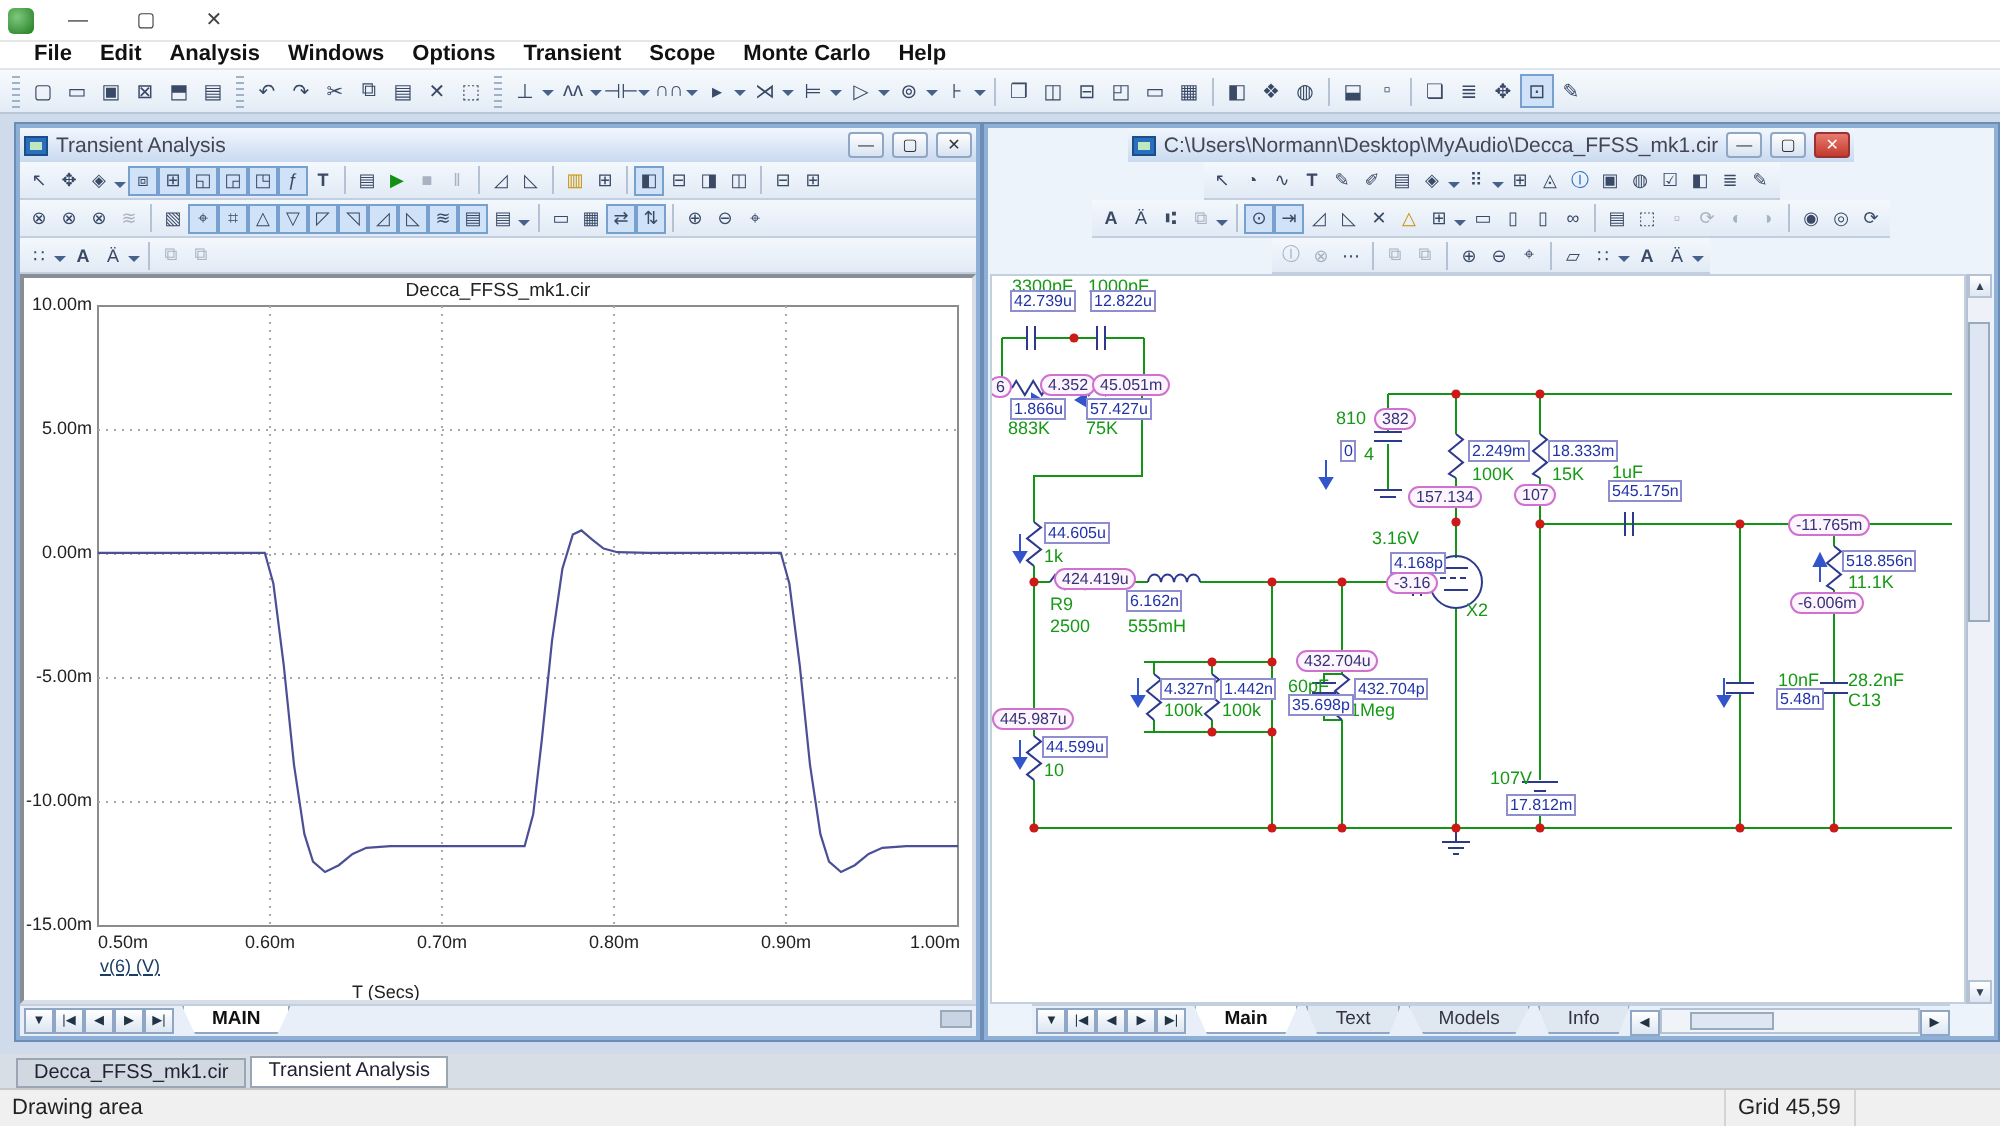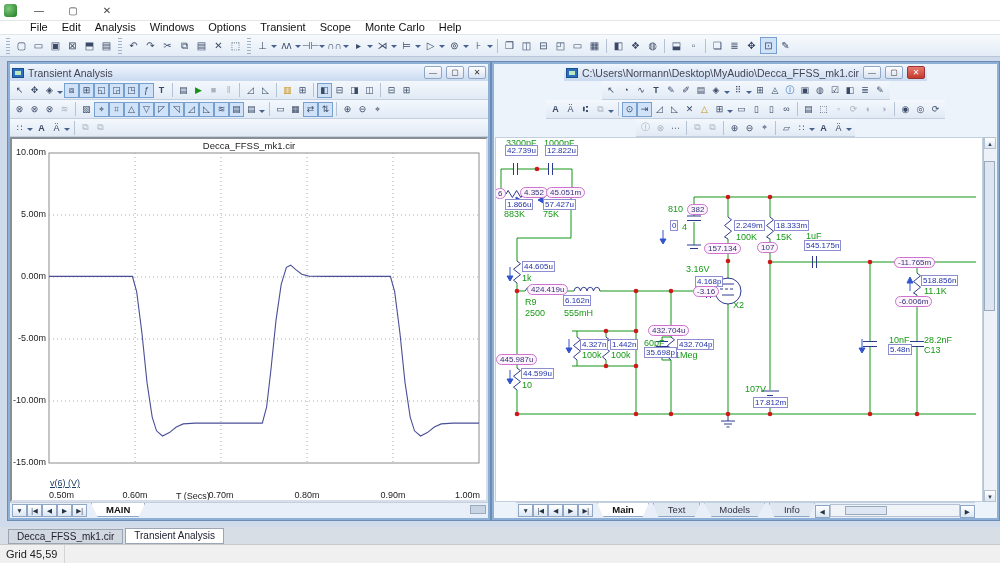--- a/index.html
+++ b/index.html
@@ -6,21 +6,21 @@
   html,body { width:1000px; height:563px; overflow:hidden; }
   body { font-family:"Liberation Sans", sans-serif; background:#cfdbeb; font-size:11px; color:#111; }
   #app { position:relative; width:1000px; height:563px; background:#cfdbeb; }
 
   
   .titlebar { height:21px; background:#ffffff; display:flex; align-items:center; padding-left:4px; border-bottom:1px solid #e6e6e6;}
   .appicon { width:13px; height:13px; background:radial-gradient(circle at 35% 35%, #7ec87e, #1f7a1f); border-radius:3px; margin-right:5px; flex:0 0 auto;}
   .wtitle-text { font-size:11px; color:#222; flex:1 1 auto; white-space:nowrap; overflow:hidden;}
   .winctl { display:flex; height:21px; }
   .winctl span { width:34px; text-align:center; line-height:21px; font-size:10px; color:#444; }
-  .menubar { height:13px; background:#ffffff; display:flex; align-items:center; padding-left:23px; gap:0; }
+  .menubar { height:13px; background:#ffffff; display:flex; align-items:center; padding-left:10px; gap:0;font-weight:bold; }
   .menubar span { padding:0 7px; font-size:11px; color:#111; line-height:13px; }
   .toolbar-main { height:23px; background:linear-gradient(#f7fafd,#e3ecf6); border-top:1px solid #e0e6ee; border-bottom:1px solid #b9c6d8; display:flex; align-items:center; padding:0 3px; }
 
   .tb { display:inline-flex; width:17px; height:17px; align-items:center; justify-content:center; font-size:10px; color:#3a4a66; border:1px solid transparent; flex:0 0 auto; }
   .tb.sm { width:15px; height:15px; font-size:9px; }
   .tb.p { background:#cfe2f7; border-color:#78a0cf; }
   .tb.dis { color:#a8b2c0; }
   .tb.gr { color:#159015; }
   .tb.yl { color:#c8900a; }
   .dd { position:relative; margin-right:7px; }
@@ -39,21 +39,21 @@
   .wbar .txt { flex:1 1 auto; font-size:10.5px; color:#3a4least-55; color:#445; white-space:nowrap; overflow:hidden;}
   .wbtn { width:18px; height:13px; border:1px solid #8fa6c4; border-radius:2px; background:linear-gradient(#fefefe,#d8e3f2); font-size:8px; line-height:11px; text-align:center; color:#333; }
   .wbtn.closeact { background:linear-gradient(#e87a6e,#c33a2e); color:#fff; border-color:#933; }
   .trow { height:19px; background:linear-gradient(#f4f8fd,#e1eaf5); border-bottom:1px solid #c2cfde; display:flex; align-items:center; padding:0 2px; flex:0 0 auto;}
   .trow.last { height:18px; }
 
   
   .plotarea { position:relative; flex:1 1 auto; background:#ffffff; border:2px inset #d7dee8; overflow:hidden; }
   .ptitle { position:absolute; left:0; top:1px; width:100%; text-align:center; font-size:9.5px; color:#222; }
   .yt { position:absolute; left:0; width:34px; text-align:right; font-size:9px; color:#222; }
-  .xt { position:absolute; width:34px; top:327px; font-size:9px; color:#222; text-align:center;margin-top:24px; }
+  .xt { position:absolute; width:34px; top:327px; font-size:9px; color:#222; text-align:center; }
   .legend { position:absolute; left:38px; top:339px; font-size:9px; color:#1a3d66; text-decoration:underline; }
   .xaxis { position:absolute; left:164px; top:352px; width:120px; text-align:left; font-size:9px; color:#222; }
   #plotsvg { position:absolute; left:0; top:0; }
 
   
   .tabrow { height:16px; background:#e9eff8; display:flex; align-items:flex-start; padding-left:2px; flex:0 0 auto; border-top:1px solid #c2cfde;}
   .navb { width:15px; height:13px; margin-top:1px; border:1px solid #8fa6c4; background:linear-gradient(#fff,#dce6f2); font-size:6.5px; line-height:11px; text-align:center; color:#234; flex:0 0 auto;}
   .sheettab { height:14px; padding:0 14px; background:#ffffff; border:1px solid #8fa6c4; border-top:none; clip-path:polygon(0 0,100% 0,88% 100%,12% 100%); font-size:9.5px; font-weight:bold; color:#111; line-height:13px; margin-left:4px; flex:0 0 auto;}
   .sheettab.inactive { background:#dfe7f1; font-weight:normal; color:#334; }
   .mini-h { margin-left:auto; margin-top:2px; margin-right:2px; width:16px; height:9px; background:#c8d4e4; border:1px solid #9ab; flex:0 0 auto;}
@@ -518,16 +518,17 @@
       </div>
     </div>
   </div>
 
   <div class="doctabs">
     <span class="doctab">Decca_FFSS_mk1.cir</span>
     <span class="doctab active">Transient Analysis</span>
   </div>
 
   <div class="statusbar">
+    <span class="cell c2">Drawing area</span>
     <span class="cell c3">Grid 45,59</span>
     <span class="cell c4"></span>
   </div>
 </div>
 
 </body></html>

